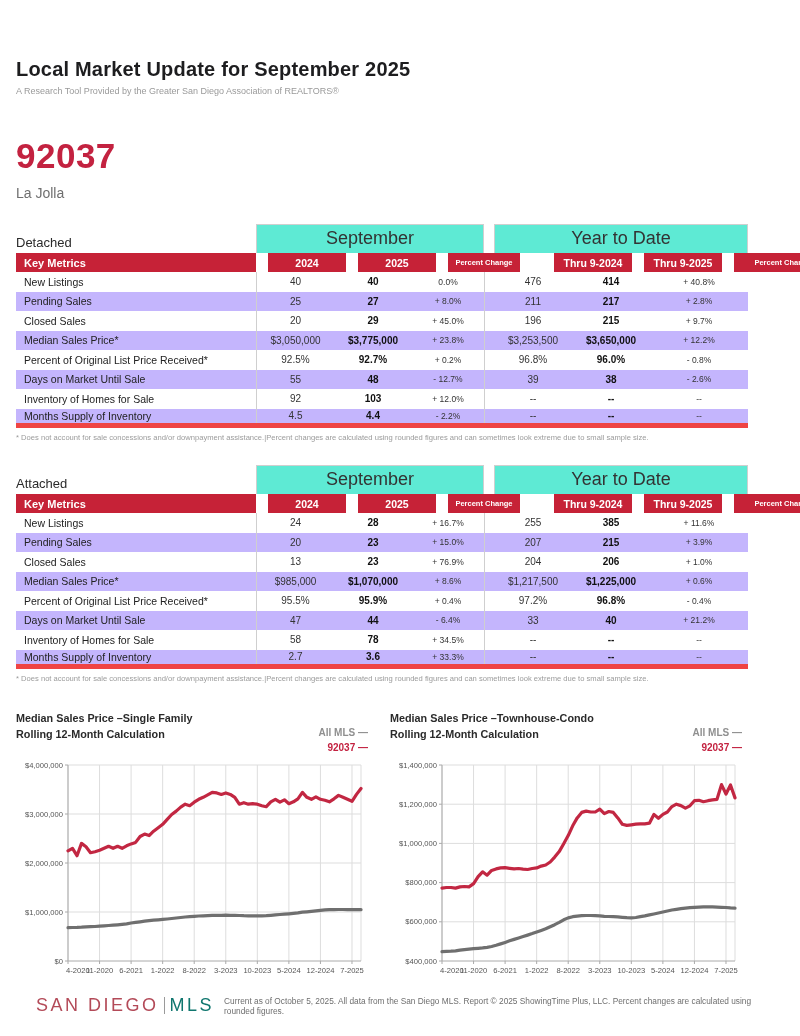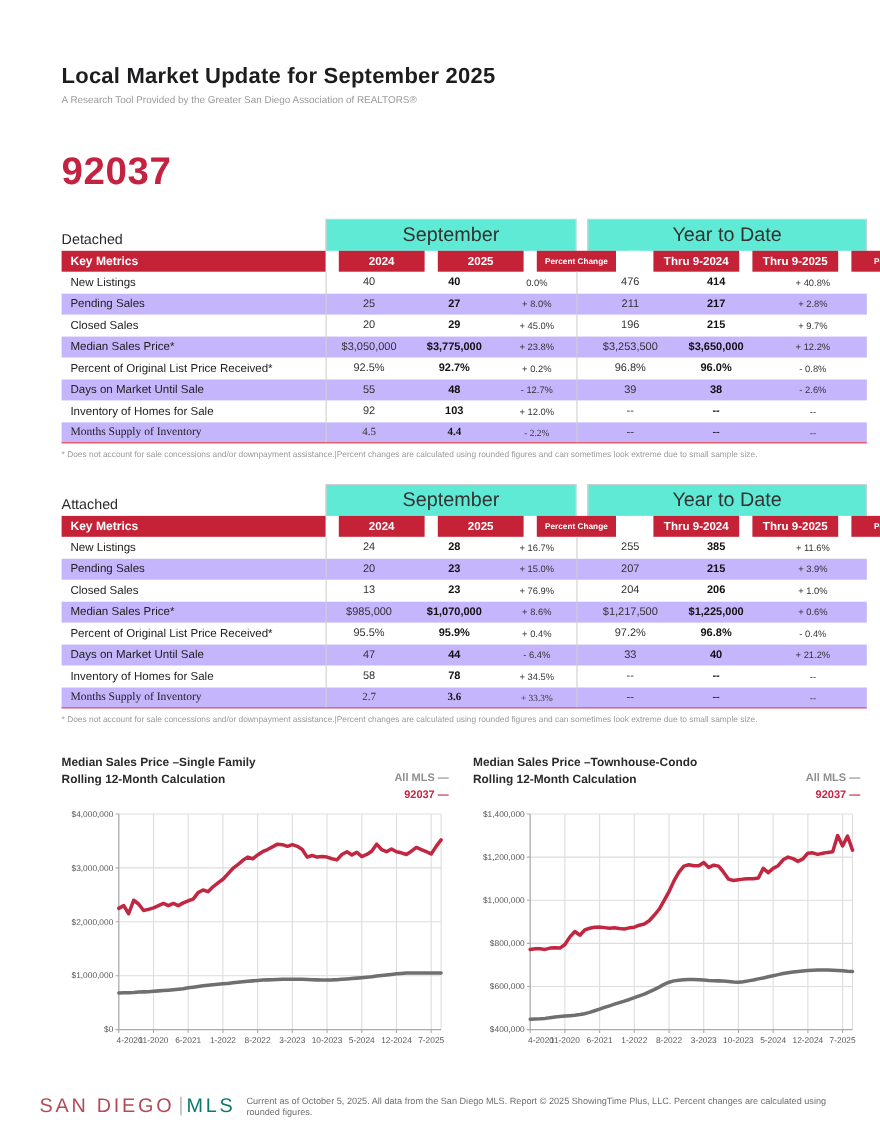--- a/index.html
+++ b/index.html
@@ -2,21 +2,21 @@
 <html><head>
 <meta charset="utf-8">
 <style>
   * { margin:0; padding:0; box-sizing:border-box; }
   html,body { background:#fff; }
   body {
     width:800px; height:1036px; overflow:hidden;
     font-family:"Liberation Sans", sans-serif; color:#222;
     position:relative;
   }
-  .page { padding:58px 32px 0 56px; }
+  .page { padding:58px 32px 0 16px; }
 
   
   .title { font-size:20px; font-weight:bold; color:#1d1d1f; letter-spacing:0.2px; }
   .subtitle { font-size:9px; color:#9a9a9a; margin-top:5px; }
 
   .zip { font-size:35px; font-weight:bold; color:#C32240; margin-top:40px; letter-spacing:0.5px; }
   .area { font-size:14px; color:#6f6f6f; margin-top:9px; }
 
   
   .tbl-section { margin-top:23px; }
@@ -37,21 +37,21 @@
   .red-row .chs { font-size:7.5px; font-weight:bold; }
 
   .body-row { height:19.5px; font-size:10.5px; }
   .body-row.alt { background:#c4b5fd; }
   .body-row > div { display:flex; align-items:center; justify-content:center; }
   .body-row .metric { justify-content:flex-start; padding-left:8px; color:#222; font-size:10.5px; }
   .body-row .v { color:#333; font-size:10px; }
   .body-row .v.strong { font-weight:bold; color:#111; }
   .body-row .p { font-size:8.5px; color:#333; }
   .bl { border-left:1px solid #cfcfcf; }
-  .body-row:last-child { border-bottom:1px solid #ef4444;font-family:Liberation Serif, serif; }
+  .body-row:last-child { border-bottom:5px solid #ef4444; }
 
   .footnote { font-size:7.6px; color:#9b9b9b; margin-top:5px; }
 
   
   .charts-row { display:flex; gap:22px; margin-top:28px; }
   .chart-block { width:352px; }
   .chart-head { display:flex; justify-content:space-between; align-items:flex-start; min-height:44px; }
   .chart-title { font-size:10.8px; font-weight:bold; color:#2a2a2a; line-height:1.45; }
   .legend { text-align:right; font-size:10px; font-weight:bold; line-height:1.5; padding-top:14px; }
   .legend .lg-gray { color:#8f8f8f; }
@@ -69,20 +69,21 @@
 </style>
 </head>
 <body>
 
 <div class="page">
 
   <div class="title">Local Market Update for September 2025</div>
   <div class="subtitle">A Research Tool Provided by the Greater San Diego Association of REALTORS®</div>
 
   <div class="zip">92037</div>
+  <div class="area">La Jolla</div>
 
   <div class="tbl-section">
     <div class="tbl">
         <div class="grid-row group-row">
           <div class="sep-hdr" style="font-size: 13px; color: rgb(42, 42, 42); display: flex; align-items: flex-end; padding-bottom: 3px;">Detached</div>
           <div class="glabel g-sept">September</div>
           <div class="glabel g-ytd">Year to Date</div>
         </div>
         <div class="grid-row red-row">
           <div class="km">Key Metrics</div>

